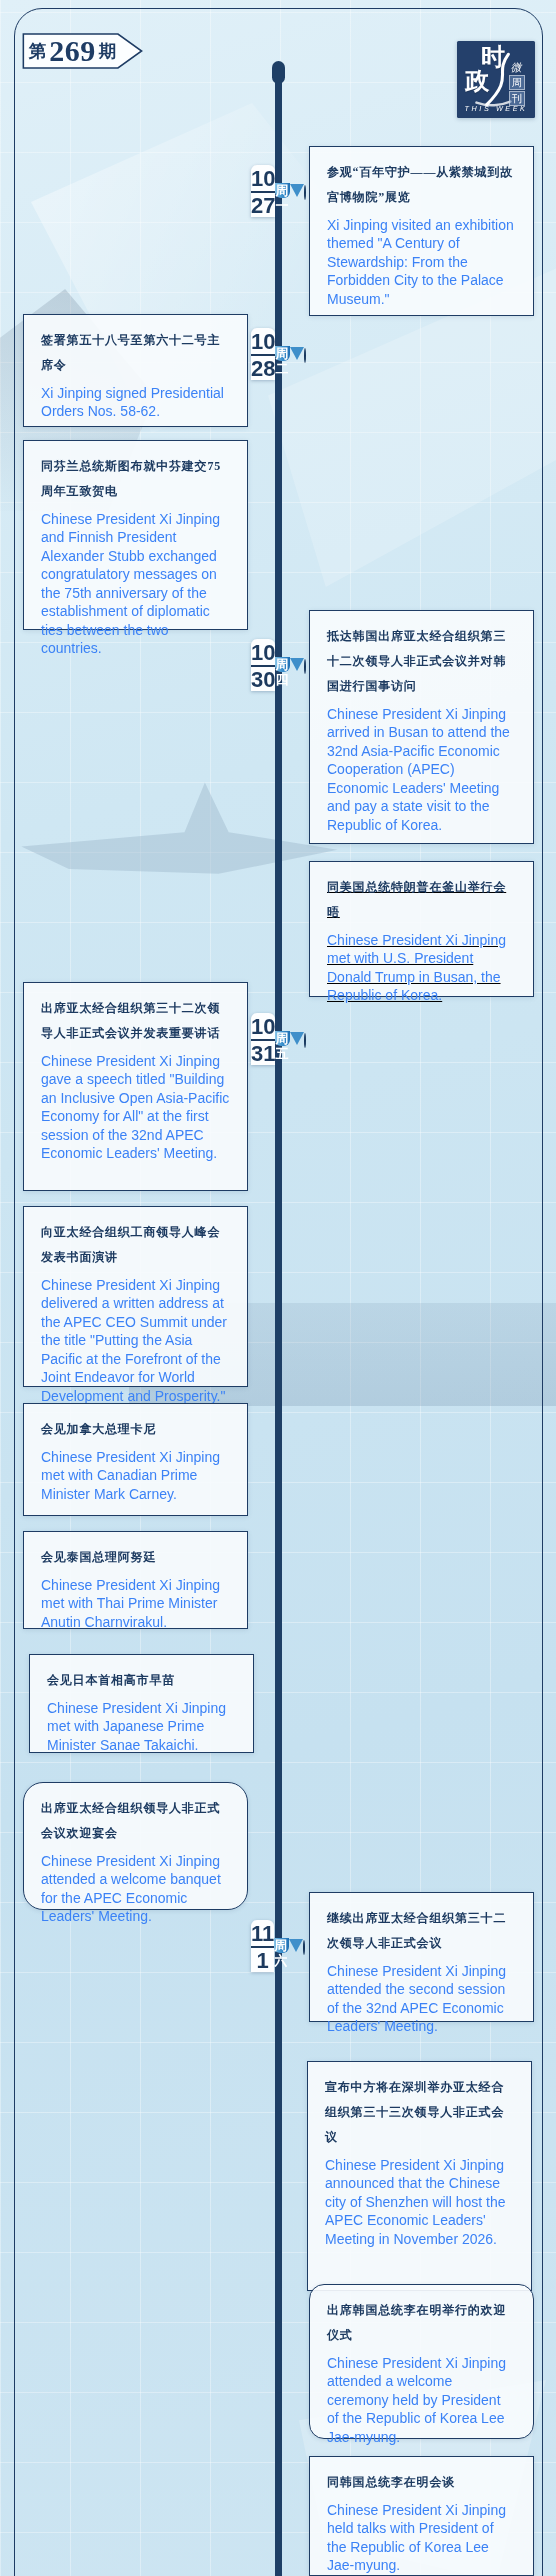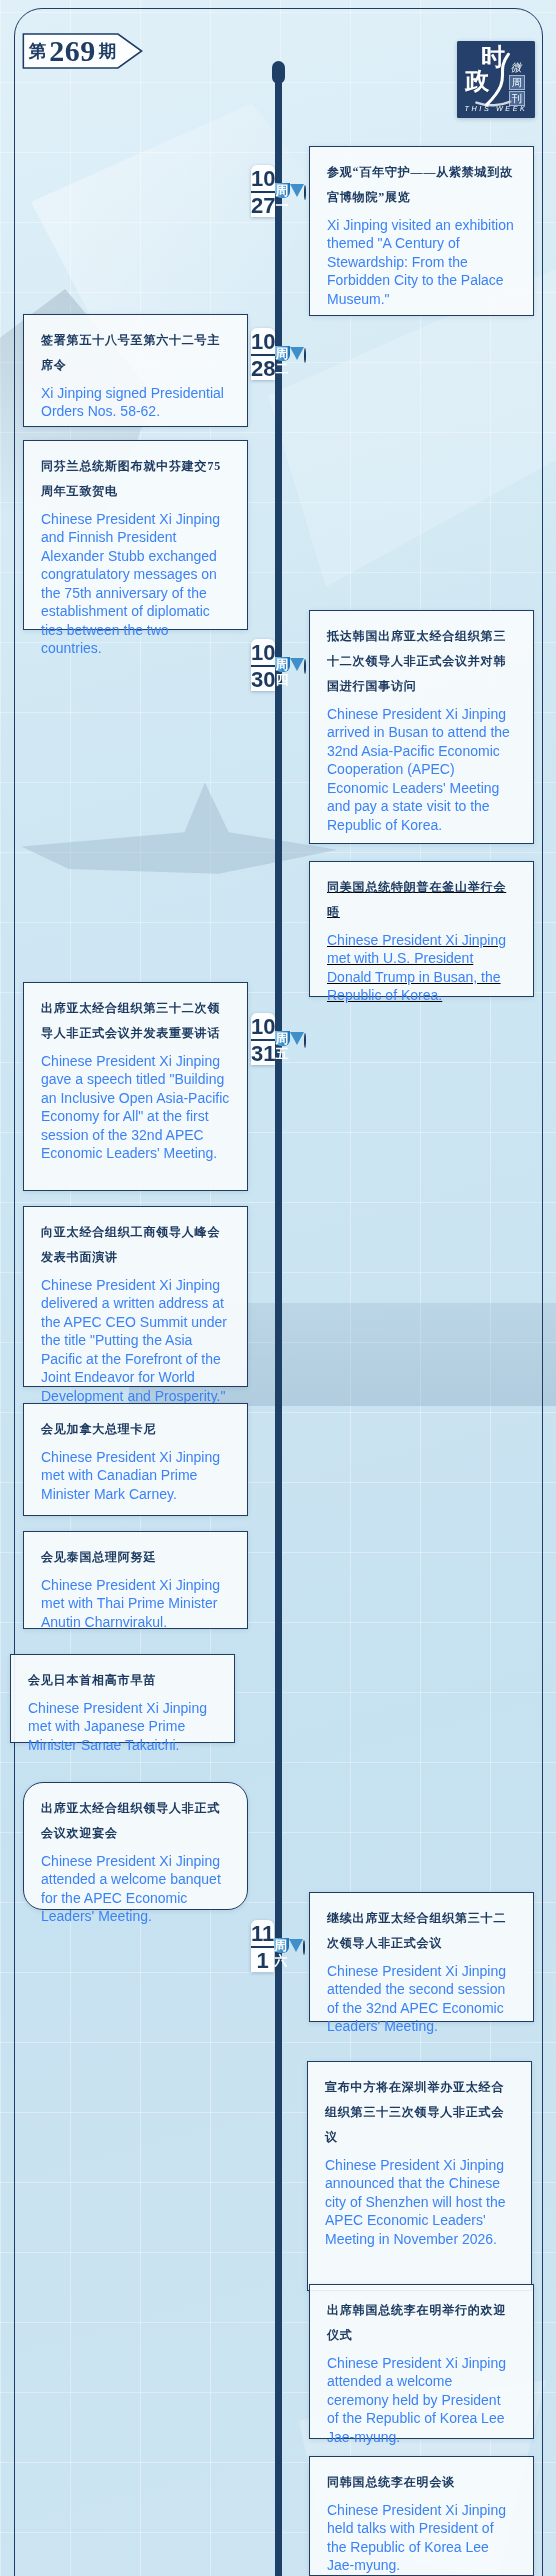--- a/index.html
+++ b/index.html
@@ -179,37 +179,37 @@
       <div class="en">Chinese President Xi Jinping delivered a written address at the APEC CEO Summit under the title "Putting the Asia Pacific at the Forefront of the Joint Endeavor for World Development and Prosperity."</div>
     </div>
     <div class="entry" style="top: 1403px; height: 113px; left: 23px;">
       <div class="zh">会见加拿大总理卡尼</div>
       <div class="en">Chinese President Xi Jinping met with Canadian Prime Minister Mark Carney.</div>
     </div>
     <div class="entry" style="top: 1531px; height: 98px; left: 23px;">
       <div class="zh">会见泰国总理阿努廷</div>
       <div class="en">Chinese President Xi Jinping met with Thai Prime Minister Anutin Charnvirakul.</div>
     </div>
-    <div class="entry" style="top: 1654px; height: 89px; left: 10px;">
+    <div class="entry" style="top: 1654px; height: 99px; left: 29px;">
       <div class="zh">会见日本首相高市早苗</div>
       <div class="en">Chinese President Xi Jinping met with Japanese Prime Minister Sanae Takaichi.</div>
     </div>
     <div class="entry" style="top: 1782px; height: 128px; left: 23px; border-radius: 20px;">
       <div class="zh">出席亚太经合组织领导人非正式会议欢迎宴会</div>
       <div class="en">Chinese President Xi Jinping attended a welcome banquet for the APEC Economic Leaders' Meeting.</div>
     </div>
     <div class="entry" style="top: 1892px; height: 130px; left: 309px;">
       <div class="zh">继续出席亚太经合组织第三十二次领导人非正式会议</div>
       <div class="en">Chinese President Xi Jinping attended the second session of the 32nd APEC Economic Leaders' Meeting.</div>
     </div>
     <div class="entry" style="top: 2036px; height: 230px; left: 307px; margin-top: 25px;">
       <div class="zh">宣布中方将在深圳举办亚太经合组织第三十三次领导人非正式会议</div>
       <div class="en">Chinese President Xi Jinping announced that the Chinese city of Shenzhen will host the APEC Economic Leaders' Meeting in November 2026.</div>
     </div>
-    <div class="entry" style="top: 2284px; height: 155px; left: 309px;">
+    <div class="entry" style="top: 2284px; height: 155px; left: 309px; border-radius: 15px;">
       <div class="zh">出席韩国总统李在明举行的欢迎仪式</div>
       <div class="en">Chinese President Xi Jinping attended a welcome ceremony held by President of the Republic of Korea Lee Jae-myung.</div>
     </div>
     <div class="entry" style="top: 2456px; height: 120px; left: 309px;">
       <div class="zh">同韩国总统李在明会谈</div>
       <div class="en">Chinese President Xi Jinping held talks with President of the Republic of Korea Lee Jae-myung.</div>
     </div>
   </div>
 
 

